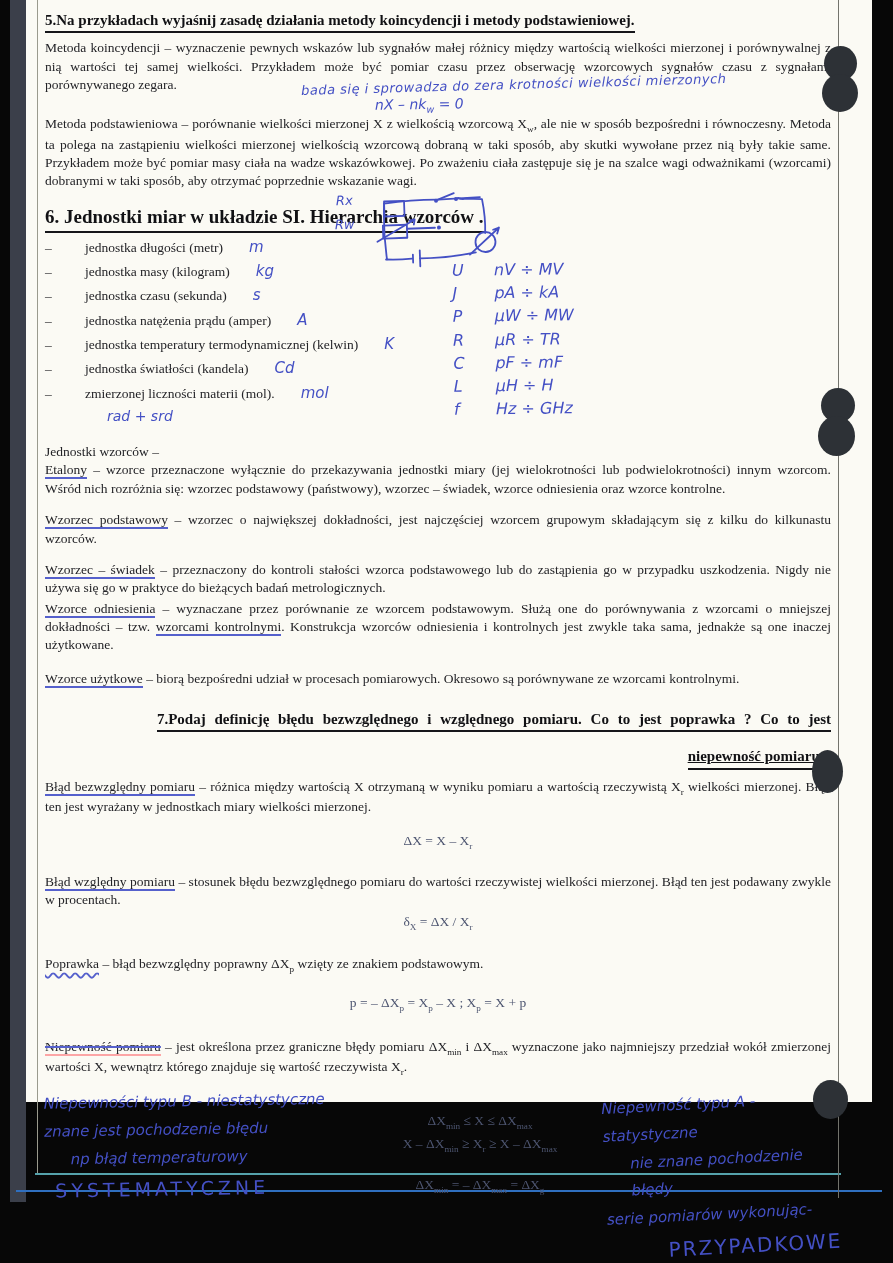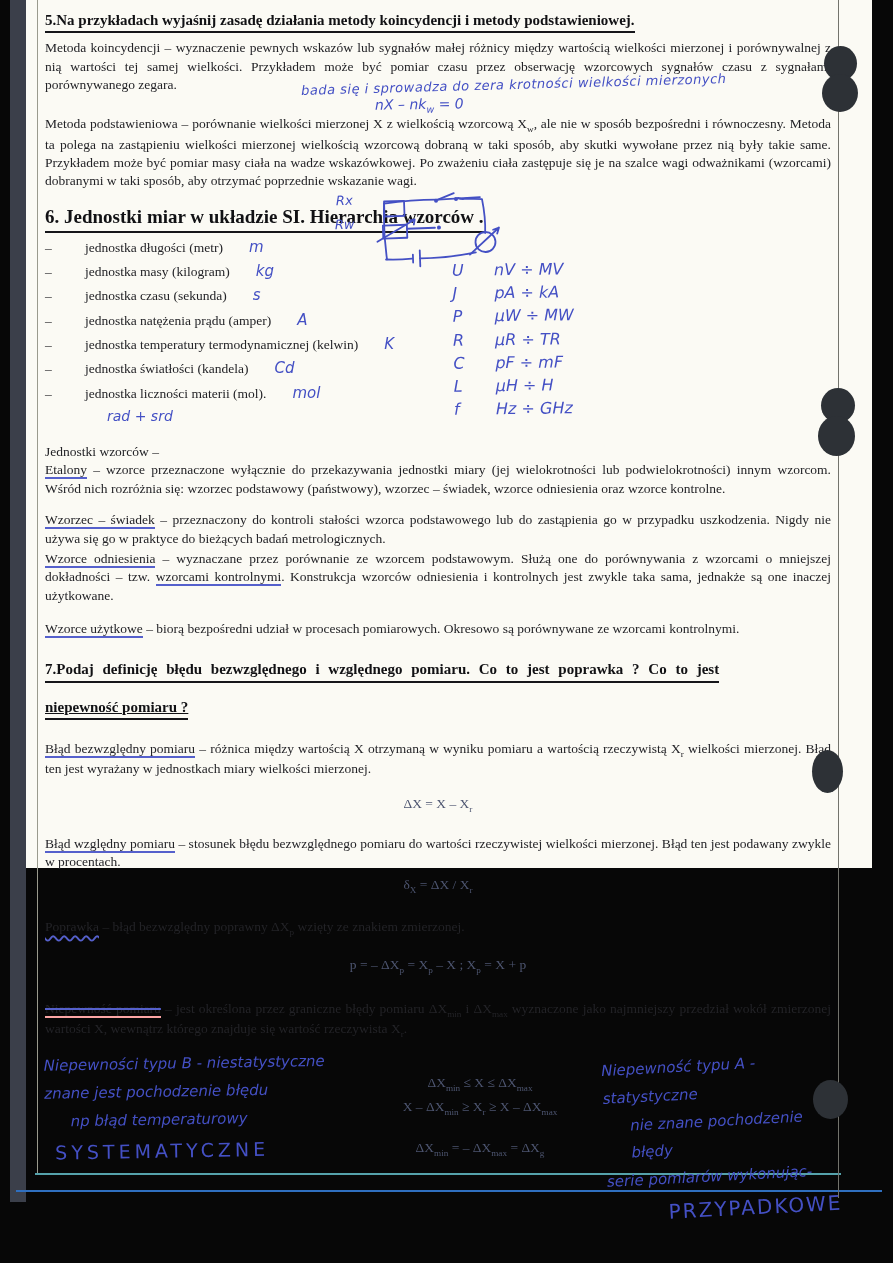--- a/index.html
+++ b/index.html
@@ -2,21 +2,21 @@
 <html><head>
 <meta charset="utf-8">
 <style>
   html,body{margin:0;padding:0;}
   body{
     width:893px;height:1263px;position:relative;background:#070707;
     overflow:hidden;font-family:"Liberation Serif", serif;
   }
   .edge-strip{position:absolute;left:10px;top:0;width:16px;height:1202px;background:#3b3f4a;}
   .page{
-    position:absolute;left:26px;top:0;width:846px;height:868px;
+    position:absolute;left:26px;top:0;width:846px;height:1102px;
     background:#fbfaf4;
   }
   .frame-left{position:absolute;left:11px;top:0;width:1px;height:1174px;background:#9a9a8d;}
   .frame-right{position:absolute;left:812px;top:0;width:1px;height:1198px;background:#8b8b82;}
   .frame-bottom{position:absolute;left:9px;top:1173px;width:806px;height:2px;background:#55a2ab;}
   .frame-bottom2{position:absolute;left:-10px;top:1190px;width:866px;height:2px;background:#2f6fbf;}
   .content{
     position:absolute;left:19px;top:10px;width:786px;
     font-size:13.5px;line-height:1.36;color:#232327;
   }
@@ -48,21 +48,21 @@
   .hw-extra{margin:-2px 0 17px 62px;font-size:14px;}
   .ranges{left:408px;top:248px;font-size:16px;line-height:1.45;transform:rotate(-0.8deg);}
   .rangerow{display:flex;}
   .range-q{width:42px;flex:none;}
   .hiertitle{margin:4px 0 6px;}
   .para{margin-bottom:13px !important;}
   .para-tight{margin-bottom:2px !important;}
   .para-med{margin-bottom:15px !important;}
   .para-big{margin-bottom:21px !important;}
   .formula{text-align:center;margin:5px 0 14px;color:#4d5570;font-size:13.5px;}
-  .h7wrap{margin:10px 0 20px;}
+  .h7wrap{margin:10px 0 8px;text-align:right;}
   .h7line2{margin-top:14px;}
   .bottom-grid{display:grid;grid-template-columns:310px 250px 226px;margin-top:10px;}
   .bcol-left{font-size:15px;line-height:1.85;transform:rotate(-1deg);}
   .bcol-right{font-size:15px;line-height:1.85;transform:rotate(-3deg);margin-top:2px;}
   .bl-ind1{margin-left:26px;}
   .caps-hand{font-family:"DejaVu Sans", sans-serif;font-style:normal;color:#4450c4;}
   .sys{font-size:19px;letter-spacing:4px;margin-left:10px;}
   .prz{font-size:20px;letter-spacing:2px;margin-left:60px;}
   .bform{color:#4d5570;font-size:13.5px;text-align:center;}
   .bform1{margin-top:3px;}
@@ -148,21 +148,21 @@
           <span>jednostka temperatury termodynamicznej (kelwin)</span>
           <span class="pen si-hw">K</span>
         </div>
       <div class="si-item">
           <span class="si-dash">–</span>
           <span>jednostka światłości (kandela)</span>
           <span class="pen si-hw">Cd</span>
         </div>
       <div class="si-item">
           <span class="si-dash">–</span>
-          <span>jednostka liczności materii (mol).</span>
+          <span>zmierzonej liczności materii (mol).</span>
           <span class="pen si-hw">mol</span>
         </div>
     </div>
     <div class="pen hw-extra">rad + srd</div>
 
     <div class="pen hw-abs ranges">
       <div class="rangerow">
           <span class="range-q">U</span>
           <span>nV ÷ MV</span>
         </div>
@@ -189,41 +189,42 @@
       <div class="rangerow">
           <span class="range-q">f</span>
           <span>Hz ÷ GHz</span>
         </div>
     </div>
 
     <p class="hiertitle"><span>Jednostki wzorców –</span></p>
 
     <p class="para"><span class="lead">Etalony</span><span> – wzorce przeznaczone wyłącznie do przekazywania jednostki miary (jej wielokrotności lub podwielokrotności) innym wzorcom. Wśród nich rozróżnia się: wzorzec podstawowy (państwowy), wzorzec – świadek, wzorce odniesienia oraz wzorce kontrolne.</span></p>
 
+    <p class="para"><span class="lead">Wzorzec podstawowy</span><span> – wzorzec o największej dokładności, jest najczęściej wzorcem grupowym składającym się z kilku do kilkunastu wzorców.</span></p>
 
     <p class="para-tight"><span class="lead">Wzorzec – świadek</span><span> – przeznaczony do kontroli stałości wzorca podstawowego lub do zastąpienia go w przypadku uszkodzenia. Nigdy nie używa się go w praktyce do bieżących badań metrologicznych.</span></p>
 
     <p class="para-med"><span class="lead">Wzorce odniesienia</span><span> – wyznaczane przez porównanie ze wzorcem podstawowym. Służą one do porównywania z wzorcami o mniejszej dokładności – tzw. </span><span class="lead">wzorcami kontrolnymi</span><span>. Konstrukcja wzorców odniesienia i kontrolnych jest zwykle taka sama, jednakże są one inaczej użytkowane.</span></p>
 
     <p class="para-big"><span class="lead">Wzorce użytkowe</span><span> – biorą bezpośredni udział w procesach pomiarowych. Okresowo są porównywane ze wzorcami kontrolnymi.</span></p>
 
     <div class="h7wrap">
       <div><span class="head h7">7.Podaj definicję błędu bezwzględnego i względnego pomiaru. Co to jest poprawka ? Co to jest</span></div>
       <div class="h7line2"><span class="head h7b">niepewność pomiaru ?</span></div>
     </div>
 
     <p class="para-tight"><span class="lead">Błąd bezwzględny pomiaru</span><span> – różnica między wartością X otrzymaną w wyniku pomiaru a wartością rzeczywistą X</span><sub>r</sub><span> wielkości mierzonej. Błąd ten jest wyrażany w jednostkach miary wielkości mierzonej.</span></p>
 
     <div class="formula" style="margin-top:16px;margin-bottom:20px;"><span>ΔX = X – X</span><sub>r</sub></div>
 
     <p class="para-tight"><span class="lead">Błąd względny pomiaru</span><span> – stosunek błędu bezwzględnego pomiaru do wartości rzeczywistej wielkości mierzonej. Błąd ten jest podawany zwykle w procentach.</span></p>
 
     <div class="formula" style="margin-top:4px;margin-bottom:22px;"><span>δ</span><sub>X</sub><span> = ΔX / X</span><sub>r</sub></div>
 
-    <p class="para-tight"><span class="wavy">Poprawka</span><span> – błąd bezwzględny poprawny ΔX</span><sub>p</sub><span> wzięty ze znakiem zmierzonej.</span></p>
+    <p class="para-tight"><span class="wavy">Poprawka</span><span> – błąd bezwzględny poprawny ΔX</span><sub>p</sub><span> wzięty ze znakiem podstawowym.</span></p>
 
     <div class="formula" style="margin-top:18px;margin-bottom:24px;"><span>p = – ΔX</span><sub>p</sub><span> = X</span><sub>p</sub><span> – X ;    X</span><sub>p</sub><span> = X + p</span></div>
 
     <p class="para-tight"><span class="strike">Niepewność pomiaru</span><span> – jest określona przez graniczne błędy pomiaru ΔX</span><sub>min</sub><span> i ΔX</span><sub>max</sub><span> wyznaczone jako najmniejszy przedział wokół zmierzonej wartości X, wewnątrz którego znajduje się wartość rzeczywista X</span><sub>r</sub><span>.</span></p>
 
     <div class="bottom-grid">
       <div class="pen bcol-left">
         <div>Niepewności typu B  - niestatystyczne</div>
         <div>znane jest pochodzenie błędu</div>
         <div class="bl-ind1">np błąd temperaturowy</div>

